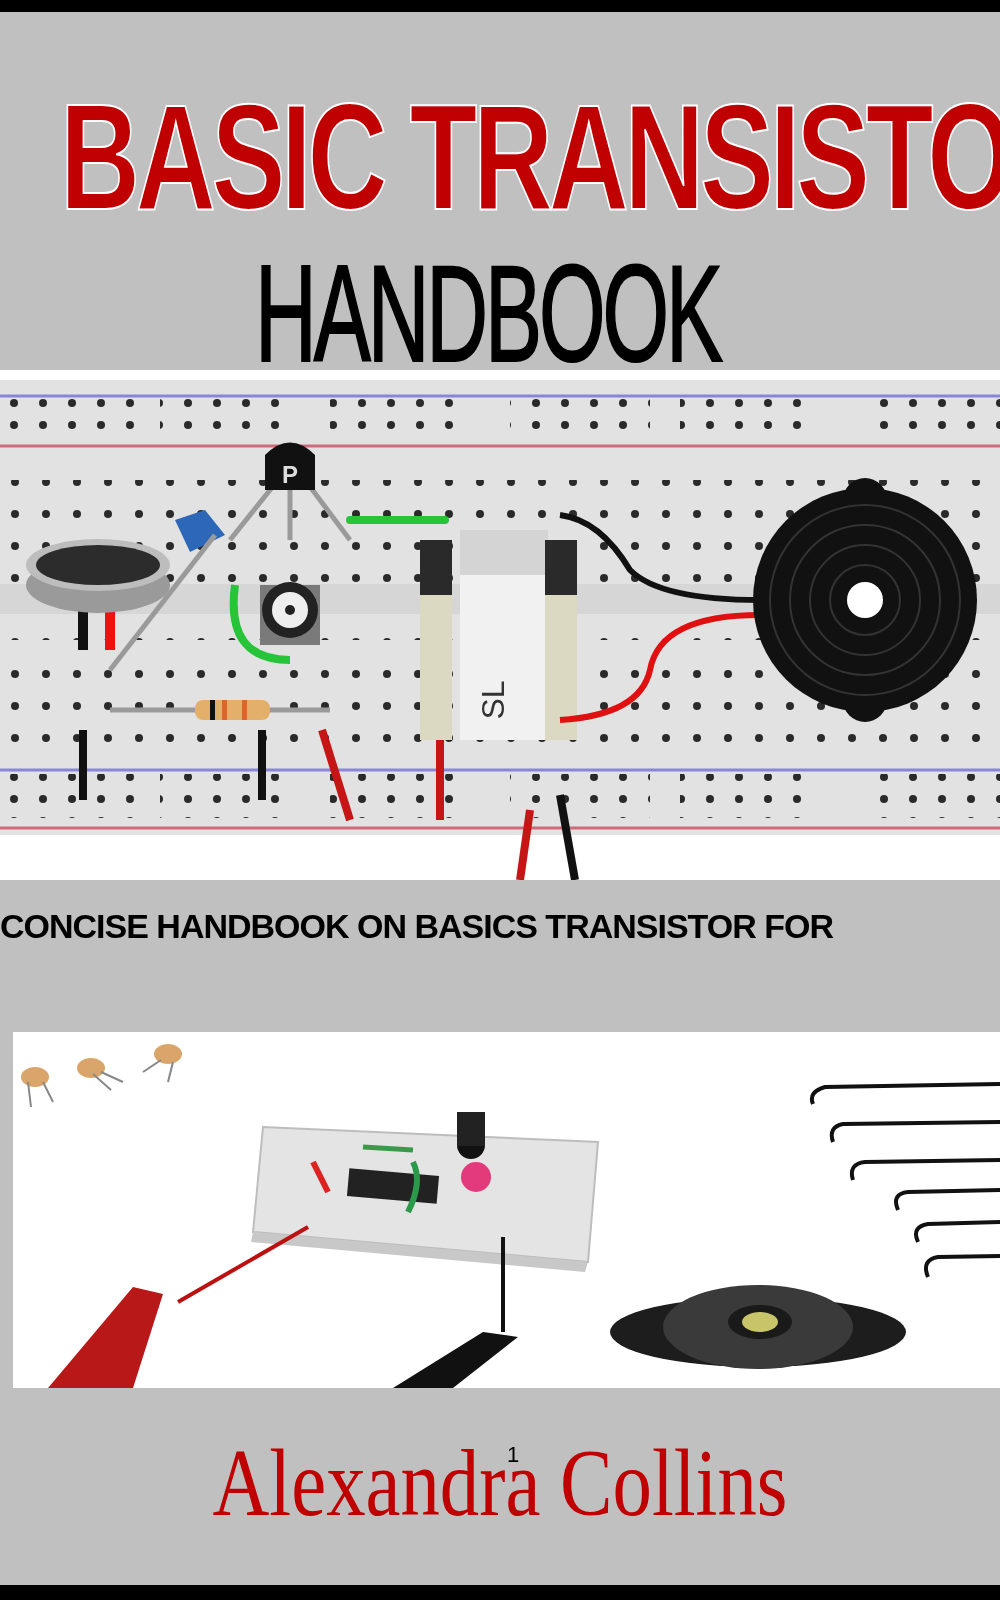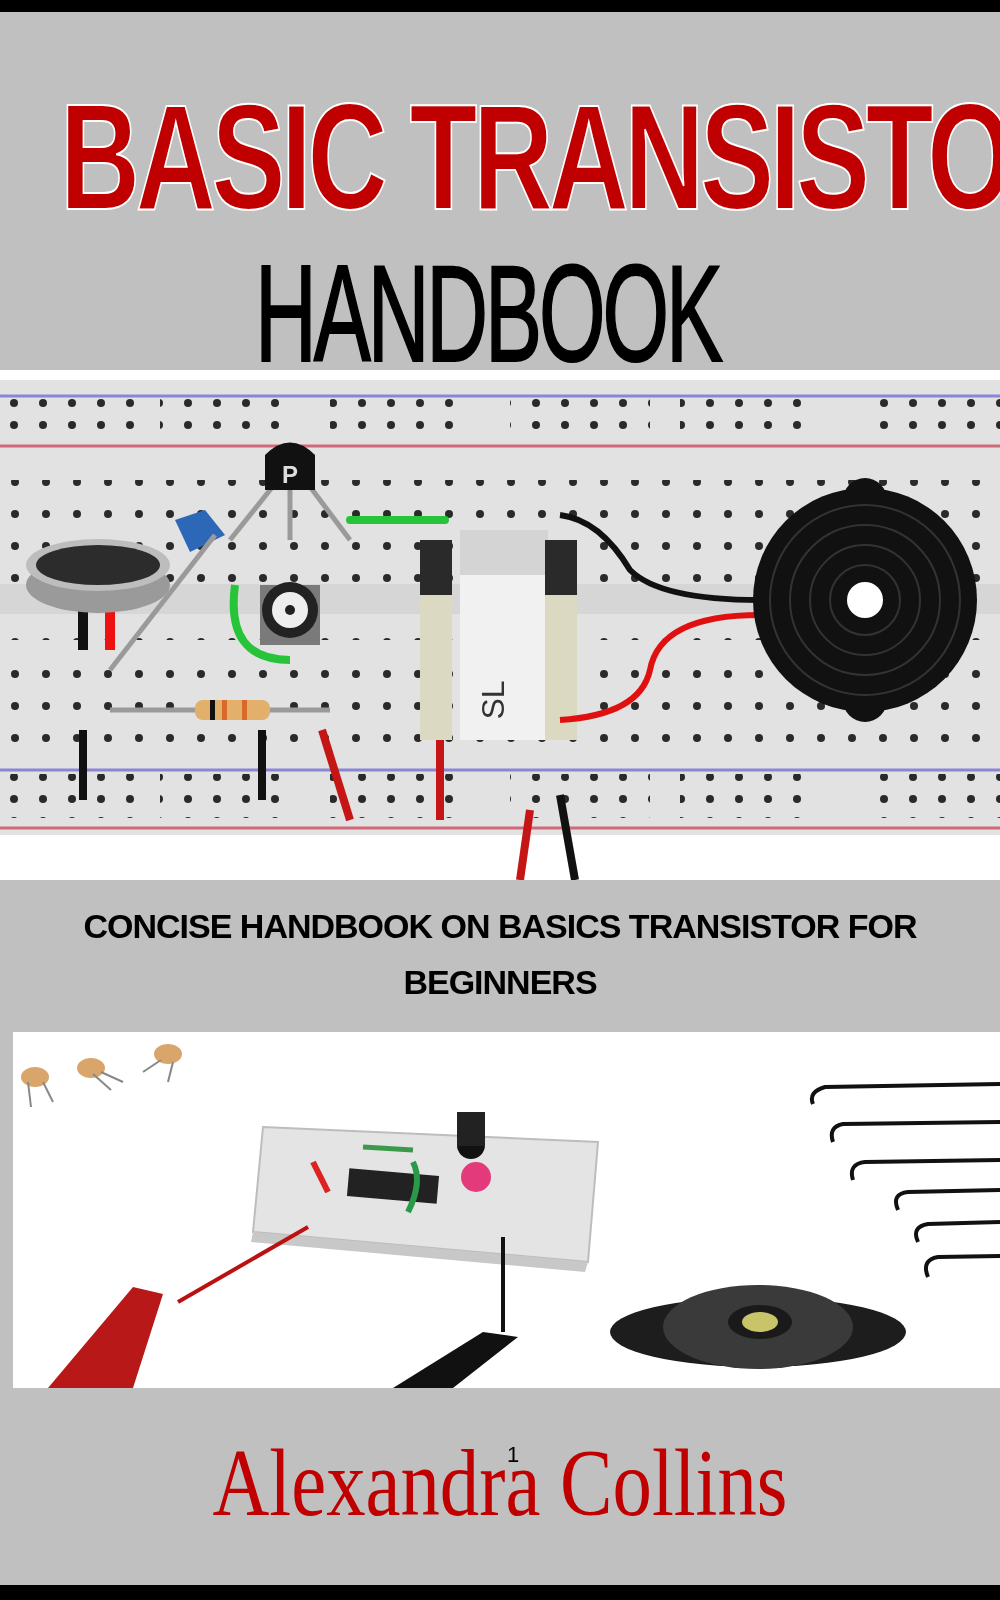--- a/index.html
+++ b/index.html
@@ -18,21 +18,21 @@
   .title-sub {
     position: absolute; left: 255px; top: 232px;
     font-family: "Liberation Sans", sans-serif; font-weight: normal;
     font-size: 138px; line-height: 138px; color: #000; letter-spacing: -5px;
     transform: scaleX(0.62); transform-origin: left top; white-space: nowrap;
     -webkit-text-stroke: 2px #000;
   }
   .breadboard { position: absolute; left: 0; top: 370px; width: 1000px; height: 510px; background: #ffffff; overflow: hidden; }
   .subtitle-band { position: absolute; left: 0; top: 880px; width: 1000px; height: 152px; background: #c0c0c0; }
   .subtitle {
-    position: absolute; left: 0; top: 18px; width: 1000px; text-align: center;
+    position: absolute; left: 0; top: 18px; width: 1000px; text-align: left;
     font-family: "Liberation Sans", sans-serif; font-weight: bold; font-size: 34px; line-height: 56px; color: #000;
     letter-spacing: -1px;
   }
   .photo { position: absolute; left: 13px; top: 1032px; width: 987px; height: 356px; background: #ffffff; overflow: hidden; }
   .author-band { position: absolute; left: 0; top: 1388px; width: 824px; height: 197px; background: #c0c0c0; }
   .author {
     position: absolute; left: 0; top: 40px; width: 1000px; text-align: center;
     font-family: "Liberation Serif", serif; font-size: 96px; line-height: 110px; color: #c00000;
     transform: scaleX(0.82); transform-origin: center top; white-space: nowrap;
   }
@@ -156,21 +156,20 @@
       <circle cx="865" cy="230" r="55" fill="none" stroke="#333" stroke-width="2"></circle>
       <circle cx="865" cy="230" r="35" fill="none" stroke="#333" stroke-width="2"></circle>
       <circle cx="865" cy="230" r="18" fill="#fff"></circle>
     </g>
   </svg>
 </div>
 
 <div class="subtitle-band">
   <div class="subtitle">
     <div>CONCISE HANDBOOK ON BASICS TRANSISTOR FOR</div>
-    <div>BEGINNERS</div>
   </div>
 </div>
 
 <div class="photo">
   <svg width="987" height="356" viewBox="0 0 987 356">
     <rect width="987" height="356" fill="#fff"></rect>
 
     <g fill="#d9a56a">
       <ellipse cx="22" cy="45" rx="14" ry="10"></ellipse>
         <line x1="15" y1="50" x2="18" y2="75" stroke="#888" stroke-width="2"></line>

